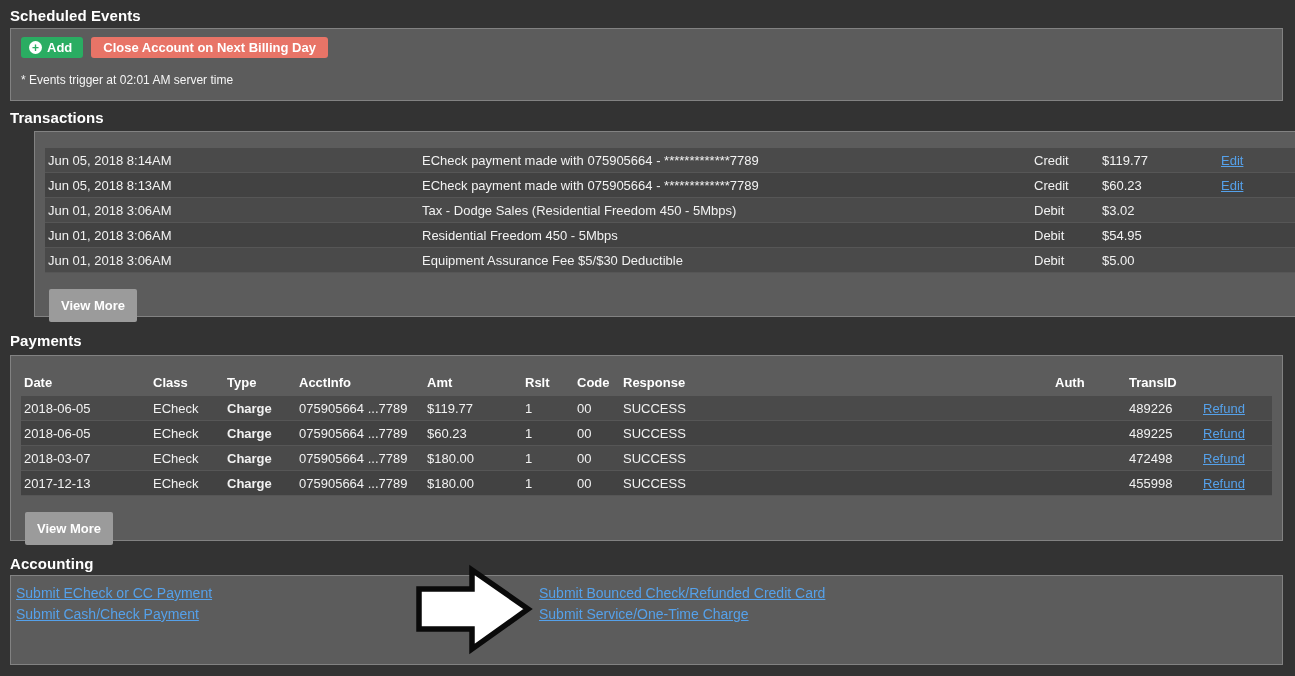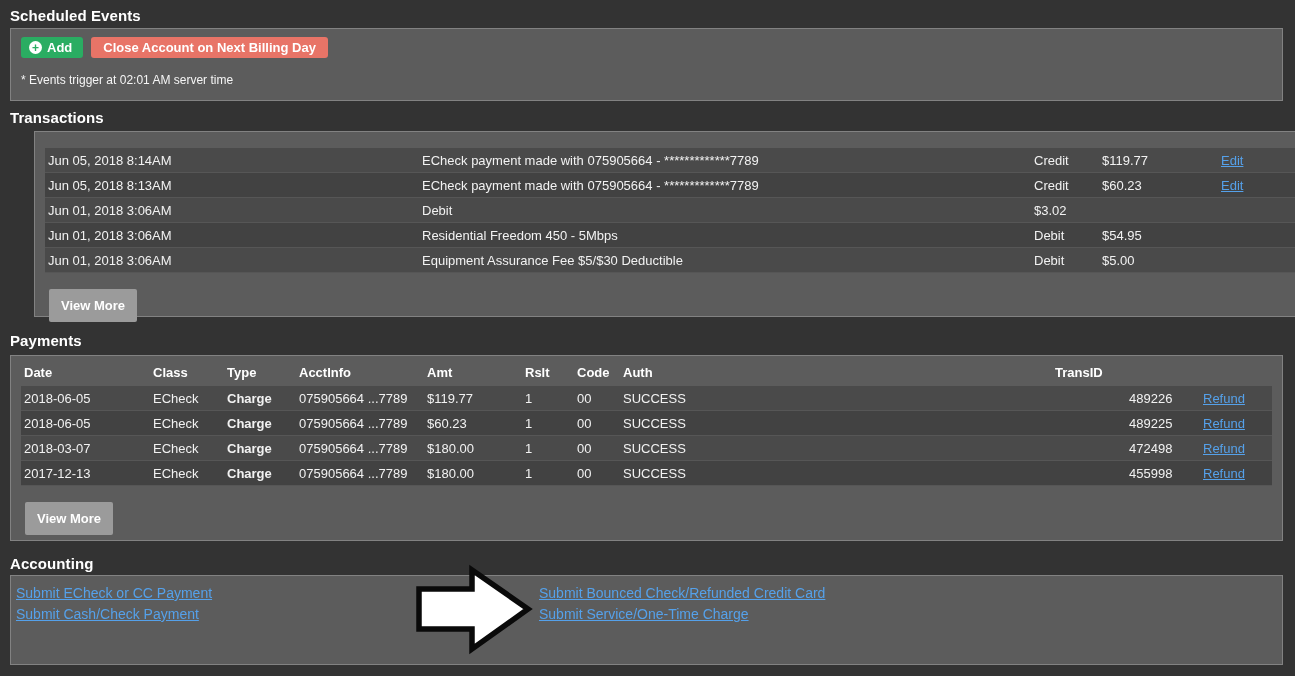--- a/index.html
+++ b/index.html
@@ -35,21 +35,21 @@
   .btn-add { background:var(--green); padding:0 11px 0 8px; gap:5px; }
   .plus-icon {
     width:13px; height:13px; background:#ffffff; color:var(--green);
     border-radius:50%; font-size:12px; font-weight:bold; line-height:12px;
     display:inline-flex; align-items:center; justify-content:center;
   }
   .btn-close-acct { background:var(--red); padding:0 12px; }
   .panel-note { margin-top:15px; font-size:12px; color:#f5f5f5; }
   
   #panel-tx { top:131px; height:186px; padding:16px 10px 0 10px;margin-left:24px; }
-  #panel-pay { top:355px; height:186px; padding:2px 10px 0 10px; }
+  #panel-pay { top:355px; height:186px; padding:12px 10px 0 10px; }
   .t-row, .p-row, .p-head {
     display:grid; align-items:center; height:25px;
     font-size:13px; color:var(--text); padding:0 3px;
   }
   .t-row { grid-template-columns:374px 612px 68px 119px 1fr; }
   .p-head, .p-row { grid-template-columns:129px 74px 72px 128px 98px 52px 46px 432px 74px 74px 1fr; }
   .t-row, .p-row { border-bottom:1px solid var(--row-line); }
   .rows .t-row:nth-child(odd), .rows .p-row:nth-child(odd) { background:var(--row-odd); }
   .rows .t-row:nth-child(even), .rows .p-row:nth-child(even) { background:var(--row-even); }
   .p-head { height:28px; font-weight:bold; color:#ffffff; background:transparent; }
@@ -96,20 +96,21 @@
     </div>
     <div class="t-row">
       <div>Jun 05, 2018 8:13AM</div>
       <div>ECheck payment made with 075905664 - *************7789</div>
       <div>Credit</div>
       <div>$60.23</div>
       <div><a class="tbl-link">Edit</a></div>
     </div>
     <div class="t-row">
       <div>Jun 01, 2018 3:06AM</div>
+      <div>Tax - Dodge Sales (Residential Freedom 450 - 5Mbps)</div>
       <div>Debit</div>
       <div>$3.02</div>
       <div></div>
     </div>
     <div class="t-row">
       <div>Jun 01, 2018 3:06AM</div>
       <div>Residential Freedom 450 - 5Mbps</div>
       <div>Debit</div>
       <div>$54.95</div>
       <div></div>
@@ -128,20 +129,21 @@
 <h2 class="section-title" style="top:332px">Payments</h2>
 <section class="panel" id="panel-pay">
   <div class="p-head">
     <div>Date</div>
     <div>Class</div>
     <div>Type</div>
     <div>AcctInfo</div>
     <div>Amt</div>
     <div>Rslt</div>
     <div>Code</div>
+    <div>Response</div>
     <div>Auth</div>
     <div>TransID</div>
     <div></div>
   </div>
   <div class="rows">
     <div class="p-row">
       <div>2018-06-05</div>
       <div>ECheck</div>
       <div class="cell-bold">Charge</div>
       <div>075905664 ...7789</div>

